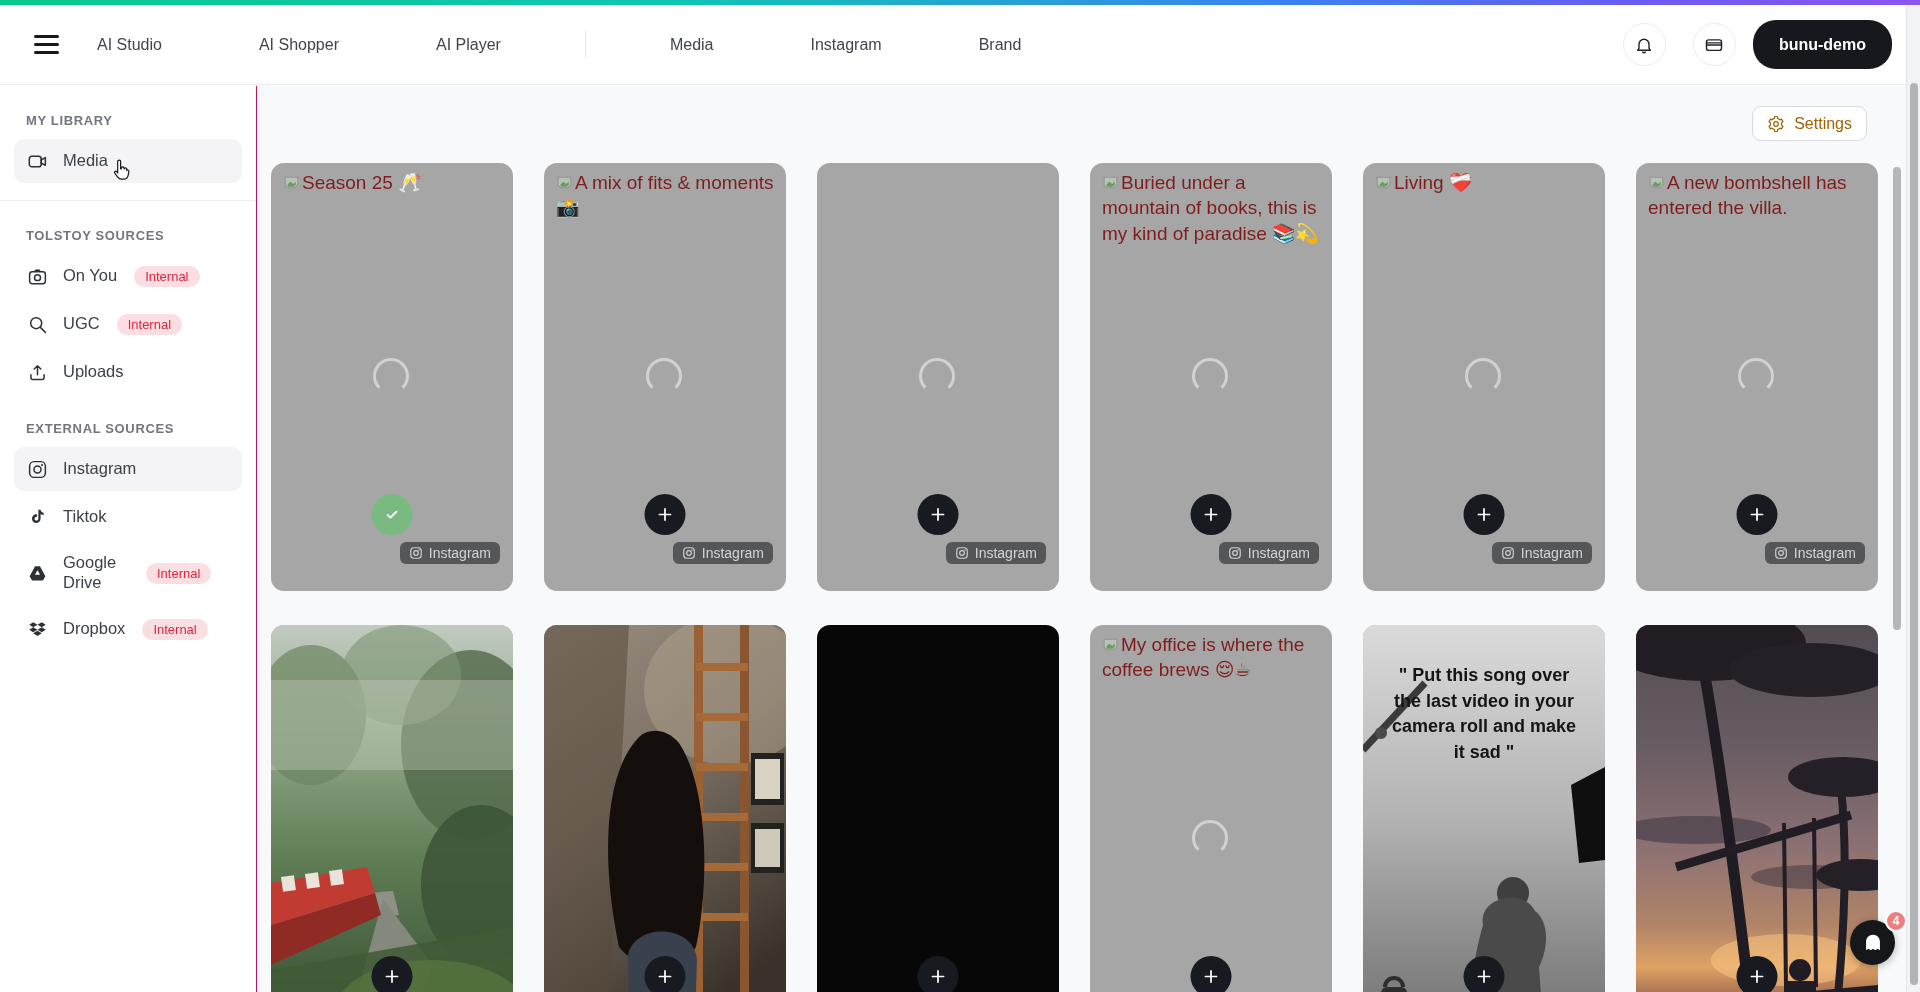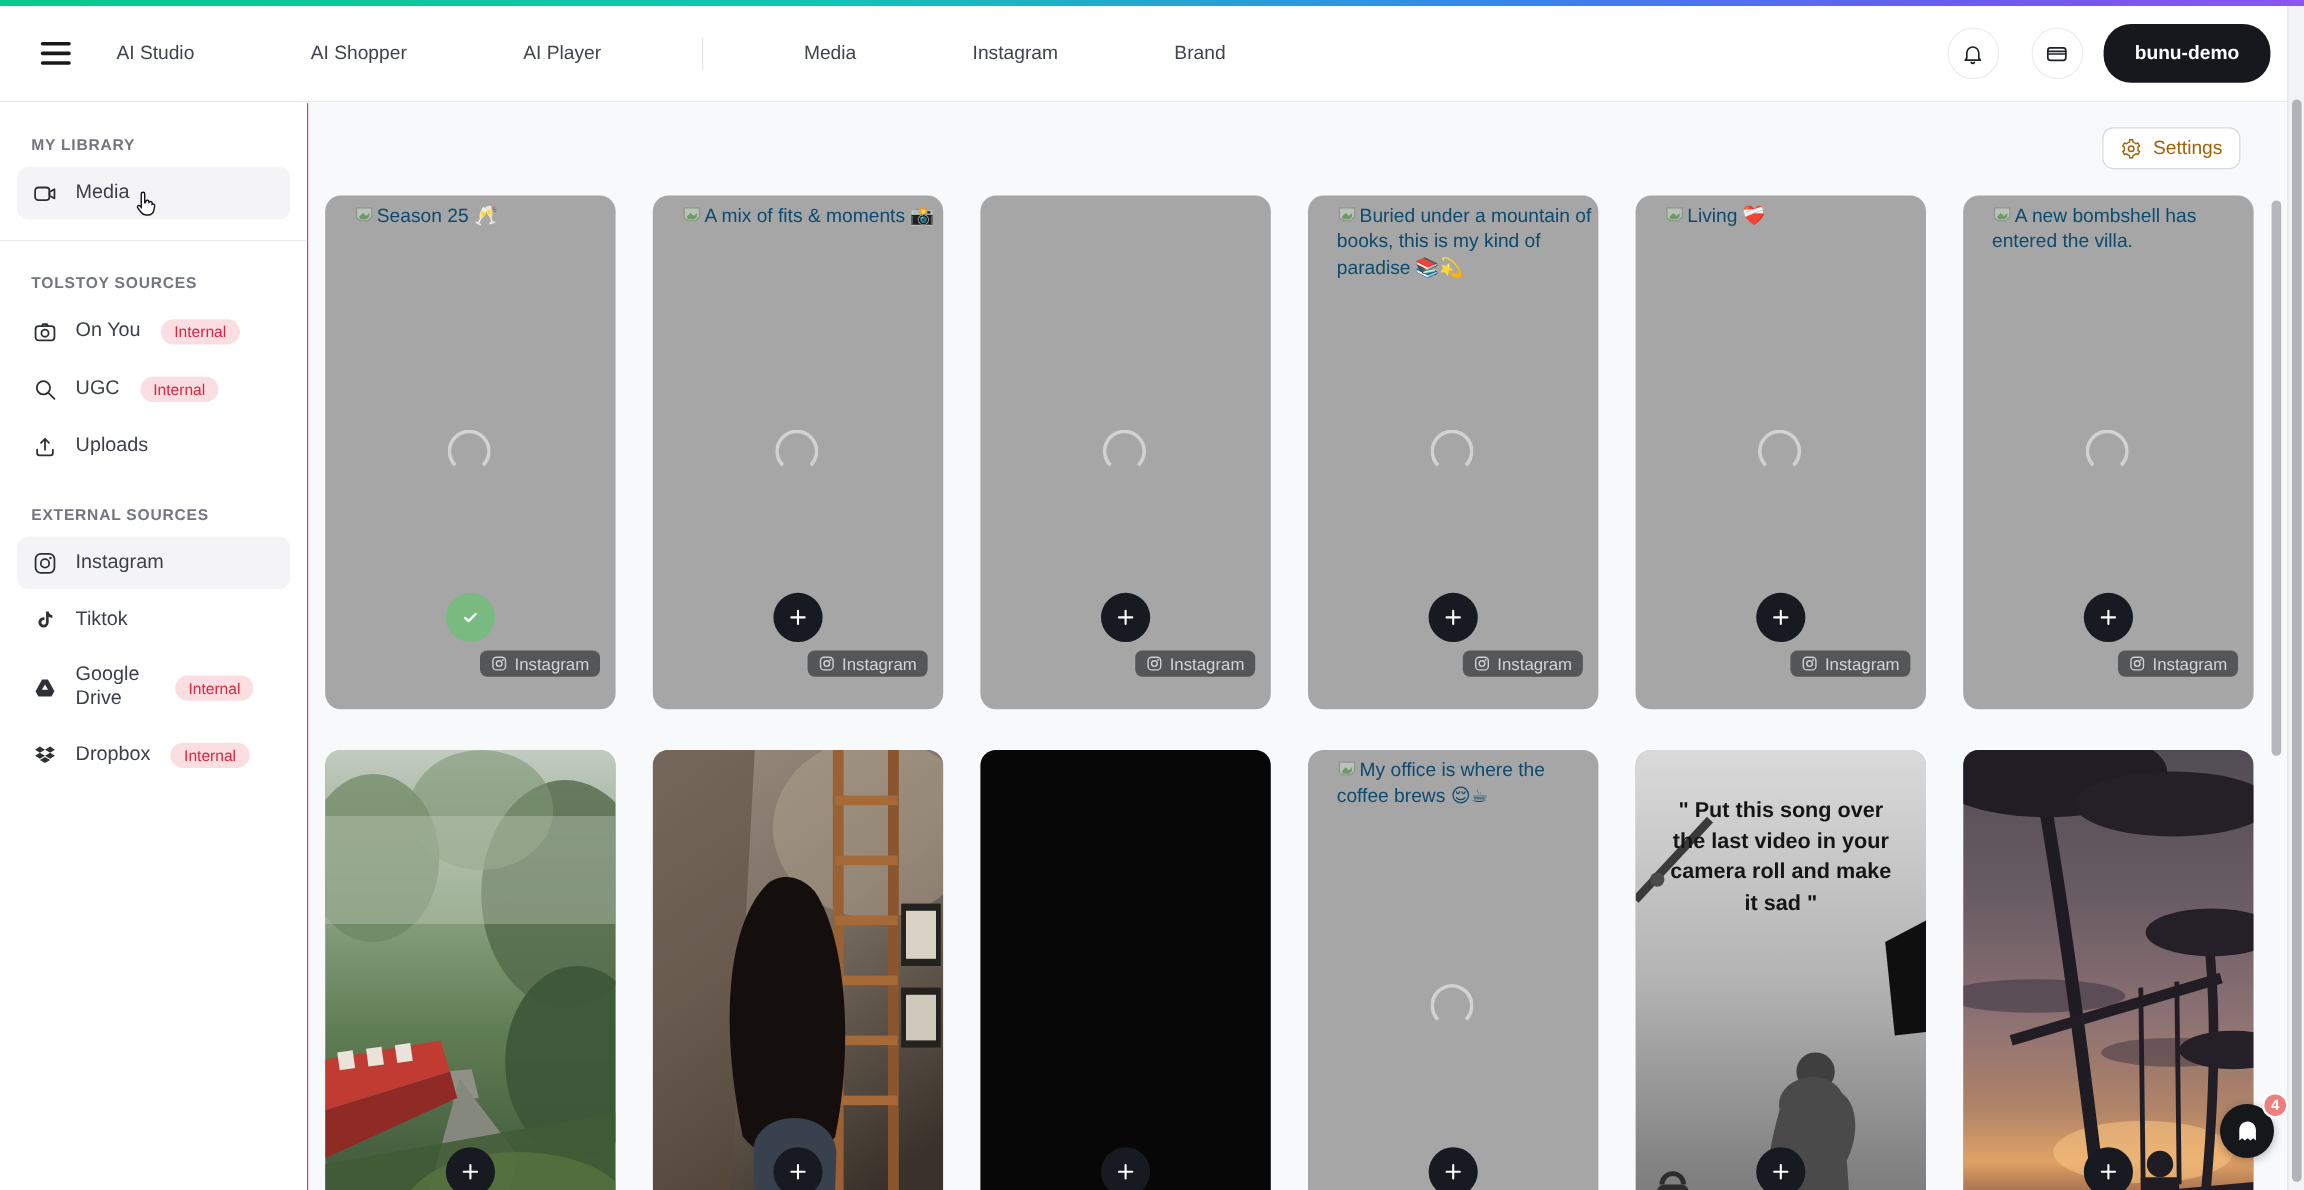--- a/index.html
+++ b/index.html
@@ -42,21 +42,21 @@
   
   .content{position:absolute;left:257px;top:86px;right:0;bottom:0;background:#f8f9fb;}
   .settings-btn{position:absolute;top:20px;right:53px;height:35px;display:flex;align-items:center;gap:9px;
     padding:0 14px;background:#fff;border:1px solid #d9dadd;border-radius:9px;font-size:16px;color:#a16207;cursor:pointer;}
   .settings-btn svg{width:18px;height:18px;}
 
   .grid{position:absolute;left:14px;top:77px;display:grid;grid-template-columns:repeat(6,242px);
     grid-auto-rows:428px;gap:34px 31px;}
   .card{position:relative;border-radius:13px;overflow:hidden;background:#a6a6a6;}
   .card.black{background:#070707;}
-  .caption{position:absolute;top:7px;left:24px;right:5px;font-size:16px;line-height:1.34;color:#0c4a6e;z-index:3;}
+  .caption{position:absolute;top:7px;left:12px;right:5px;font-size:19px;line-height:1.34;color:#7f1d1d;z-index:3;}
   .caption svg{vertical-align:-2px;margin-right:2px;}
   .spinner{position:absolute;left:50%;top:50%;width:36px;height:36px;margin:-19px 0 0 -19px;border-radius:50%;
     border:3px solid #d2d2d2;border-bottom-color:transparent;animation:spin 1.1s linear infinite;z-index:2;}
   @keyframes spin{to{transform:rotate(360deg);}}
   .action-btn{position:absolute;left:50%;bottom:56px;transform:translateX(-50%);width:41px;height:41px;
     border-radius:50%;display:flex;align-items:center;justify-content:center;border:none;cursor:pointer;z-index:4;}
   .action-add{background:#171a20;}
   .action-added{background:#79ba80;}
   .source-badge{position:absolute;right:13px;bottom:27px;display:flex;align-items:center;gap:6px;
     background:rgba(62,64,66,.78);color:#d3d4d6;font-size:14px;padding:3px 9px;border-radius:6px;z-index:4;}

